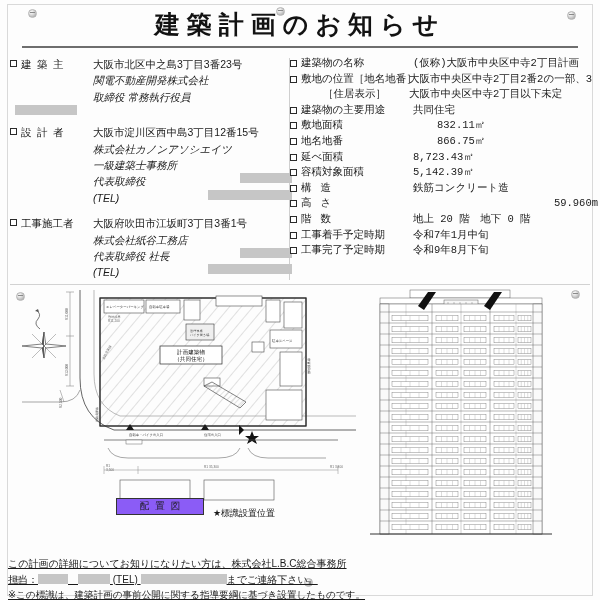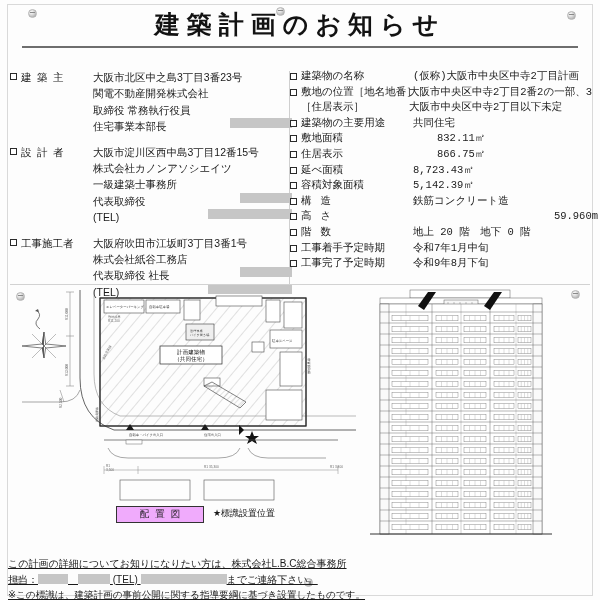--- a/index.html
+++ b/index.html
@@ -28,58 +28,58 @@
 
   
   .title{
     position:absolute;left:0;top:8px;width:600px;text-align:center;
     font-size:25px;font-weight:700;letter-spacing:7px;
     color:#121212;
   }
   .title-rule{position:absolute;left:22px;top:46px;width:556px;height:2px;background:#6e6e6e;}
 
   
-  .info{position:absolute;left:0;top:56px;width:520px;height:232px;margin-top:13px;}
+  .info{position:absolute;left:0;top:56px;width:520px;height:232px;}
   .col-left{position:absolute;left:10px;top:0;width:282px;}
   .col-right{position:absolute;left:290px;top:0;width:308px;}
   .vdiv{position:absolute;left:289px;top:2px;width:1px;height:222px;background:#cfcfcf;}
 
   .row{display:flex;align-items:flex-start;font-size:10.5px;line-height:16.4px;}
   .row.tight{line-height:15.6px;font-family:Liberation Mono, monospace;}
   .cb{flex:0 0 auto;width:7px;height:7px;border:1px solid #2a2a2a;
       margin:4px 4px 0 0;background:#fff;box-sizing:border-box;}
   .lbl{flex:0 0 auto;white-space:nowrap;}
   .val{flex:1 1 auto;white-space:nowrap;}
 
   
   .lbl-L{width:72px;letter-spacing:5.5px;}
   .lbl-L2{width:72px;letter-spacing:0px;}
-  .indentL{padding-left:83px;}
+  .indentL{padding-left:83px;font-style:italic;}
 
   
   .lbl-R{width:108px;}
   .lbl-R-sp{width:108px;letter-spacing:9px;}
-  .lbl-R-sub{width:108px;text-align:left;padding-right:1px;box-sizing:border-box;}
+  .lbl-R-sub{width:108px;text-align:center;padding-right:1px;box-sizing:border-box;}
   .val-R{padding-left:4px;}
   .val-num{padding-left:22px;text-align:right;}
   .val-num2{padding-left:28px;}
 
   .gap{height:9px;}
   .redact{display:inline-block;background:#c6c6c6;height:10px;vertical-align:-1px;}
 
   
   .draw{position:absolute;left:0;top:286px;width:600px;height:250px;}
   .hrule{position:absolute;left:10px;top:-2px;width:580px;height:1px;background:#d2d2d2;}
 
   
   .site{position:absolute;left:8px;top:4px;width:348px;height:212px;}
   .site svg{display:block;}
-  .plan-cap{position:absolute;left:108px;top:216px;width:86px;height:15px;
+  .plan-cap{position:absolute;left:108px;top:208px;width:86px;height:15px;
             border:1px solid #333;display:flex;align-items:center;justify-content:center;
-            font-size:9.5px;letter-spacing:6px;text-indent:6px;background:#f0abfc;}
+            font-size:9.5px;letter-spacing:6px;text-indent:6px;background:#8b5cf6;}
   .star-note{position:absolute;left:205px;top:217px;font-size:9px;white-space:nowrap;}
 
   
   .elev{position:absolute;left:366px;top:0px;width:190px;height:250px;overflow:hidden;}
 
   
   .footer{position:absolute;left:8px;top:556px;width:470px;font-size:10px;line-height:15.5px;text-decoration:underline;}
   .footer .ln{white-space:nowrap;}
   .footer .sm{font-size:9.6px;}
 </style>
@@ -128,21 +128,20 @@
         <div class="lbl lbl-L">建築主</div>
         <div class="val">大阪市北区中之島3丁目3番23号</div>
       </div>
       <div class="row indentL">
         <div class="val">関電不動産開発株式会社</div>
       </div>
       <div class="row indentL">
         <div class="val">取締役 常務執行役員</div>
       </div>
       <div class="row indentL">
-        <div class="val">住宅事業本部長</div>
         <span class="redact" style="width:62px;margin-left:-78px;"></span>
       </div>
 
       <div class="gap"></div>
 
       <div class="row">
         <div class="cb"></div>
         <div class="lbl lbl-L">設計者</div>
         <div class="val">大阪市淀川区西中島3丁目12番15号</div>
       </div>
@@ -202,21 +201,21 @@
         <div class="lbl lbl-R">建築物の主要用途</div>
         <div class="val val-R">共同住宅</div>
       </div>
       <div class="row tight">
         <div class="cb"></div>
         <div class="lbl lbl-R">敷地面積</div>
         <div class="val val-num2">832.11㎡</div>
       </div>
       <div class="row tight">
         <div class="cb"></div>
-        <div class="lbl lbl-R">住居表示</div>
+        <div class="lbl lbl-R">地名地番</div>
         <div class="val val-num2">866.75㎡</div>
       </div>
       <div class="row tight">
         <div class="cb"></div>
         <div class="lbl lbl-R">延べ面積</div>
         <div class="val val-R">8,723.43㎡</div>
       </div>
       <div class="row tight">
         <div class="cb"></div>
         <div class="lbl lbl-R">容積対象面積</div>

